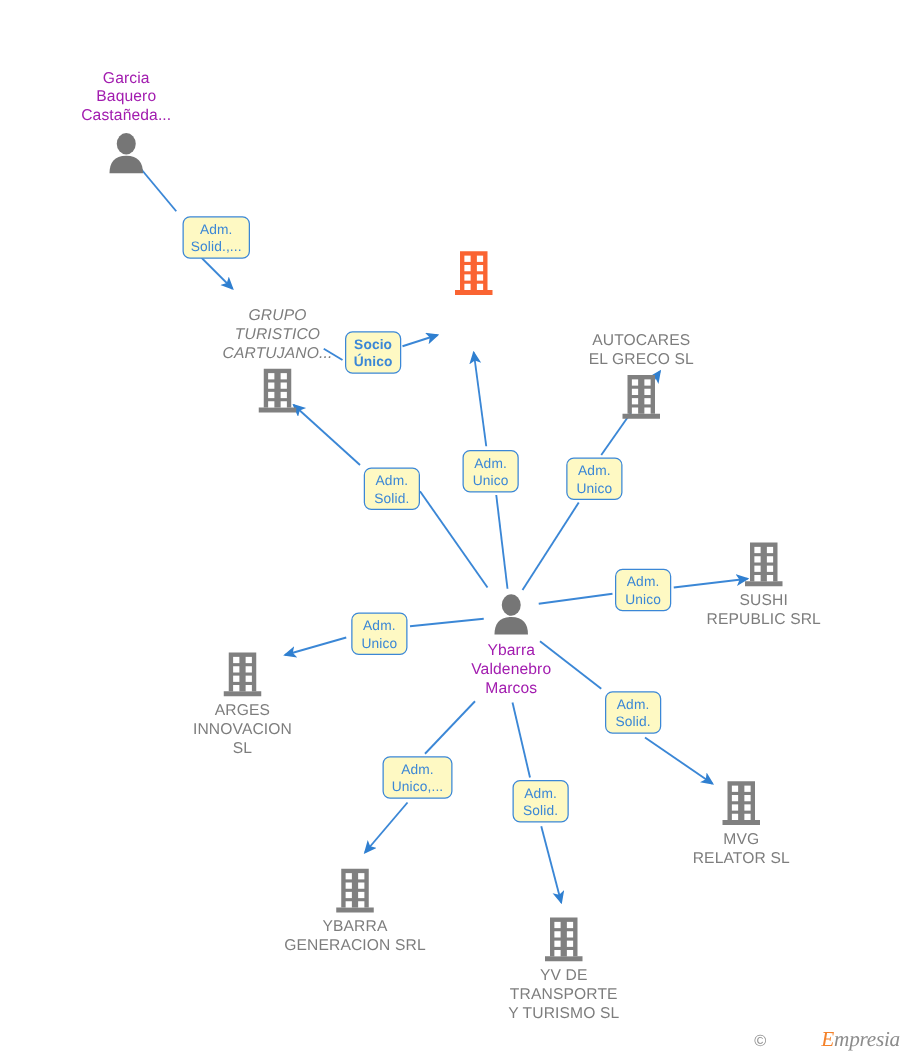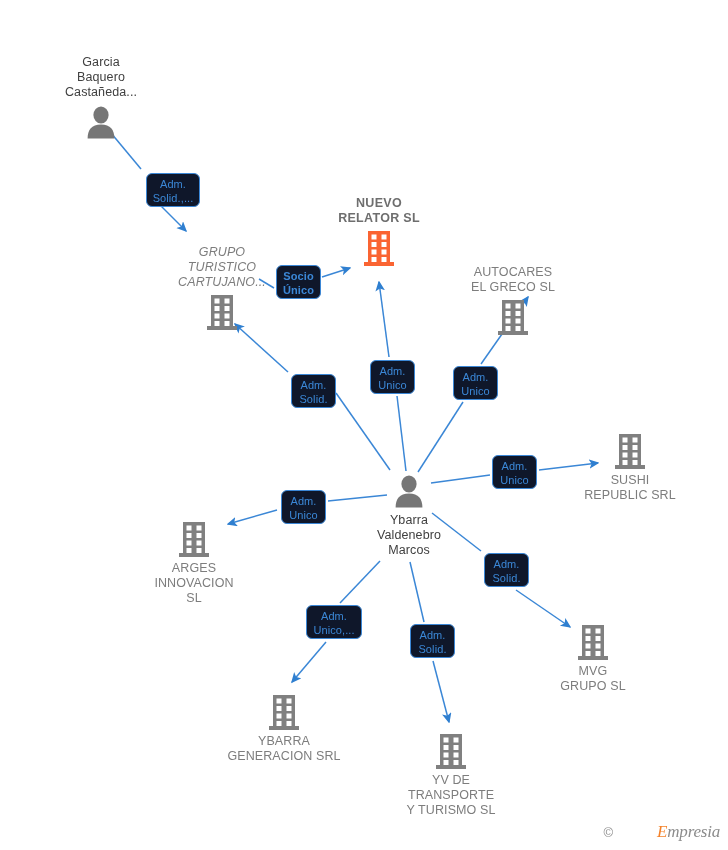--- a/index.html
+++ b/index.html
@@ -37,35 +37,35 @@
     color: #808080;
     white-space: pre-line;
     letter-spacing: 0.1px;
   }
   .node.company .label { color: #7d7d7d; }
   .node.focus .label {
     color: #6e6e6e;
     font-weight: bold;
     letter-spacing: 0.3px;
   }
-  .node.person .label { color: #404040; }
+  .node.person .label { color: #a21caf; }
   .glyph {
     display: block;
     margin: 0 auto;
     width: 34px;
     height: 38px;
   }
   .node.label-above .glyph { margin-top: 3px; }
   .node.label-below .glyph { margin-bottom: 3px; }
   .edge-label {
     position: absolute;
     box-sizing: border-box;
     border: 1.4px solid #3b87d6;
     border-radius: 6px;
-    background: #0f172a;
+    background: #fef9c3;
     color: #3b87d6;
     font-size: 11px;
     line-height: 14px;
     text-align: center;
     padding: 3px 4px 4px 4px;
     white-space: pre-line;
     letter-spacing: 0.1px;
   }
   #watermark {
     position: absolute;
@@ -146,22 +146,20 @@
           <rect x="19.5" y="5.5" width="5" height="5" fill="#fff"></rect>
           <rect x="9.5" y="13" width="5" height="5" fill="#fff"></rect>
           <rect x="19.5" y="13" width="5" height="5" fill="#fff"></rect>
           <rect x="9.5" y="20.5" width="5" height="5" fill="#fff"></rect>
           <rect x="19.5" y="20.5" width="5" height="5" fill="#fff"></rect>
           <rect x="9.5" y="28" width="5" height="5" fill="#fff"></rect>
           <rect x="19.5" y="28" width="5" height="5" fill="#fff"></rect>
         </svg>
       </div>
       <div class="node company focus label-above" style="left: 379px; top: 196px;">
-        <div class="label">NUEVO
-RELATOR  SL</div>
         <svg class="glyph" viewBox="0 0 34 38" xmlns="http://www.w3.org/2000/svg">
           <rect x="6" y="2" width="22" height="31" fill="#fa6432"></rect>
           <rect x="2" y="33" width="30" height="4" fill="#fa6432"></rect>
           <rect x="9.5" y="5.5" width="5" height="5" fill="#fff"></rect>
           <rect x="19.5" y="5.5" width="5" height="5" fill="#fff"></rect>
           <rect x="9.5" y="13" width="5" height="5" fill="#fff"></rect>
           <rect x="19.5" y="13" width="5" height="5" fill="#fff"></rect>
           <rect x="9.5" y="20.5" width="5" height="5" fill="#fff"></rect>
           <rect x="19.5" y="20.5" width="5" height="5" fill="#fff"></rect>
           <rect x="9.5" y="28" width="5" height="5" fill="#fff"></rect>
@@ -177,21 +175,21 @@
           <rect x="9.5" y="5.5" width="5" height="5" fill="#fff"></rect>
           <rect x="19.5" y="5.5" width="5" height="5" fill="#fff"></rect>
           <rect x="9.5" y="13" width="5" height="5" fill="#fff"></rect>
           <rect x="19.5" y="13" width="5" height="5" fill="#fff"></rect>
           <rect x="9.5" y="20.5" width="5" height="5" fill="#fff"></rect>
           <rect x="19.5" y="20.5" width="5" height="5" fill="#fff"></rect>
           <rect x="9.5" y="28" width="5" height="5" fill="#fff"></rect>
           <rect x="19.5" y="28" width="5" height="5" fill="#fff"></rect>
         </svg>
       </div>
-      <div class="node company label-below" style="left: 630px; top: 432px;">
+      <div class="node company label-below" style="left: 611px; top: 432px;">
         <svg class="glyph" viewBox="0 0 34 38" xmlns="http://www.w3.org/2000/svg">
           <rect x="6" y="2" width="22" height="31" fill="#808080"></rect>
           <rect x="2" y="33" width="30" height="4" fill="#808080"></rect>
           <rect x="9.5" y="5.5" width="5" height="5" fill="#fff"></rect>
           <rect x="19.5" y="5.5" width="5" height="5" fill="#fff"></rect>
           <rect x="9.5" y="13" width="5" height="5" fill="#fff"></rect>
           <rect x="19.5" y="13" width="5" height="5" fill="#fff"></rect>
           <rect x="9.5" y="20.5" width="5" height="5" fill="#fff"></rect>
           <rect x="19.5" y="20.5" width="5" height="5" fill="#fff"></rect>
           <rect x="9.5" y="28" width="5" height="5" fill="#fff"></rect>
@@ -233,21 +231,21 @@
           <rect x="9.5" y="5.5" width="5" height="5" fill="#fff"></rect>
           <rect x="19.5" y="5.5" width="5" height="5" fill="#fff"></rect>
           <rect x="9.5" y="13" width="5" height="5" fill="#fff"></rect>
           <rect x="19.5" y="13" width="5" height="5" fill="#fff"></rect>
           <rect x="9.5" y="20.5" width="5" height="5" fill="#fff"></rect>
           <rect x="19.5" y="20.5" width="5" height="5" fill="#fff"></rect>
           <rect x="9.5" y="28" width="5" height="5" fill="#fff"></rect>
           <rect x="19.5" y="28" width="5" height="5" fill="#fff"></rect>
         </svg>
         <div class="label">MVG
-GRUPO  SL</div>
+RELATOR  SL</div>
       </div>
       <div class="node company label-below" style="left: 284px; top: 693px;">
         <svg class="glyph" viewBox="0 0 34 38" xmlns="http://www.w3.org/2000/svg">
           <rect x="6" y="2" width="22" height="31" fill="#808080"></rect>
           <rect x="2" y="33" width="30" height="4" fill="#808080"></rect>
           <rect x="9.5" y="5.5" width="5" height="5" fill="#fff"></rect>
           <rect x="19.5" y="5.5" width="5" height="5" fill="#fff"></rect>
           <rect x="9.5" y="13" width="5" height="5" fill="#fff"></rect>
           <rect x="19.5" y="13" width="5" height="5" fill="#fff"></rect>
           <rect x="9.5" y="20.5" width="5" height="5" fill="#fff"></rect>

